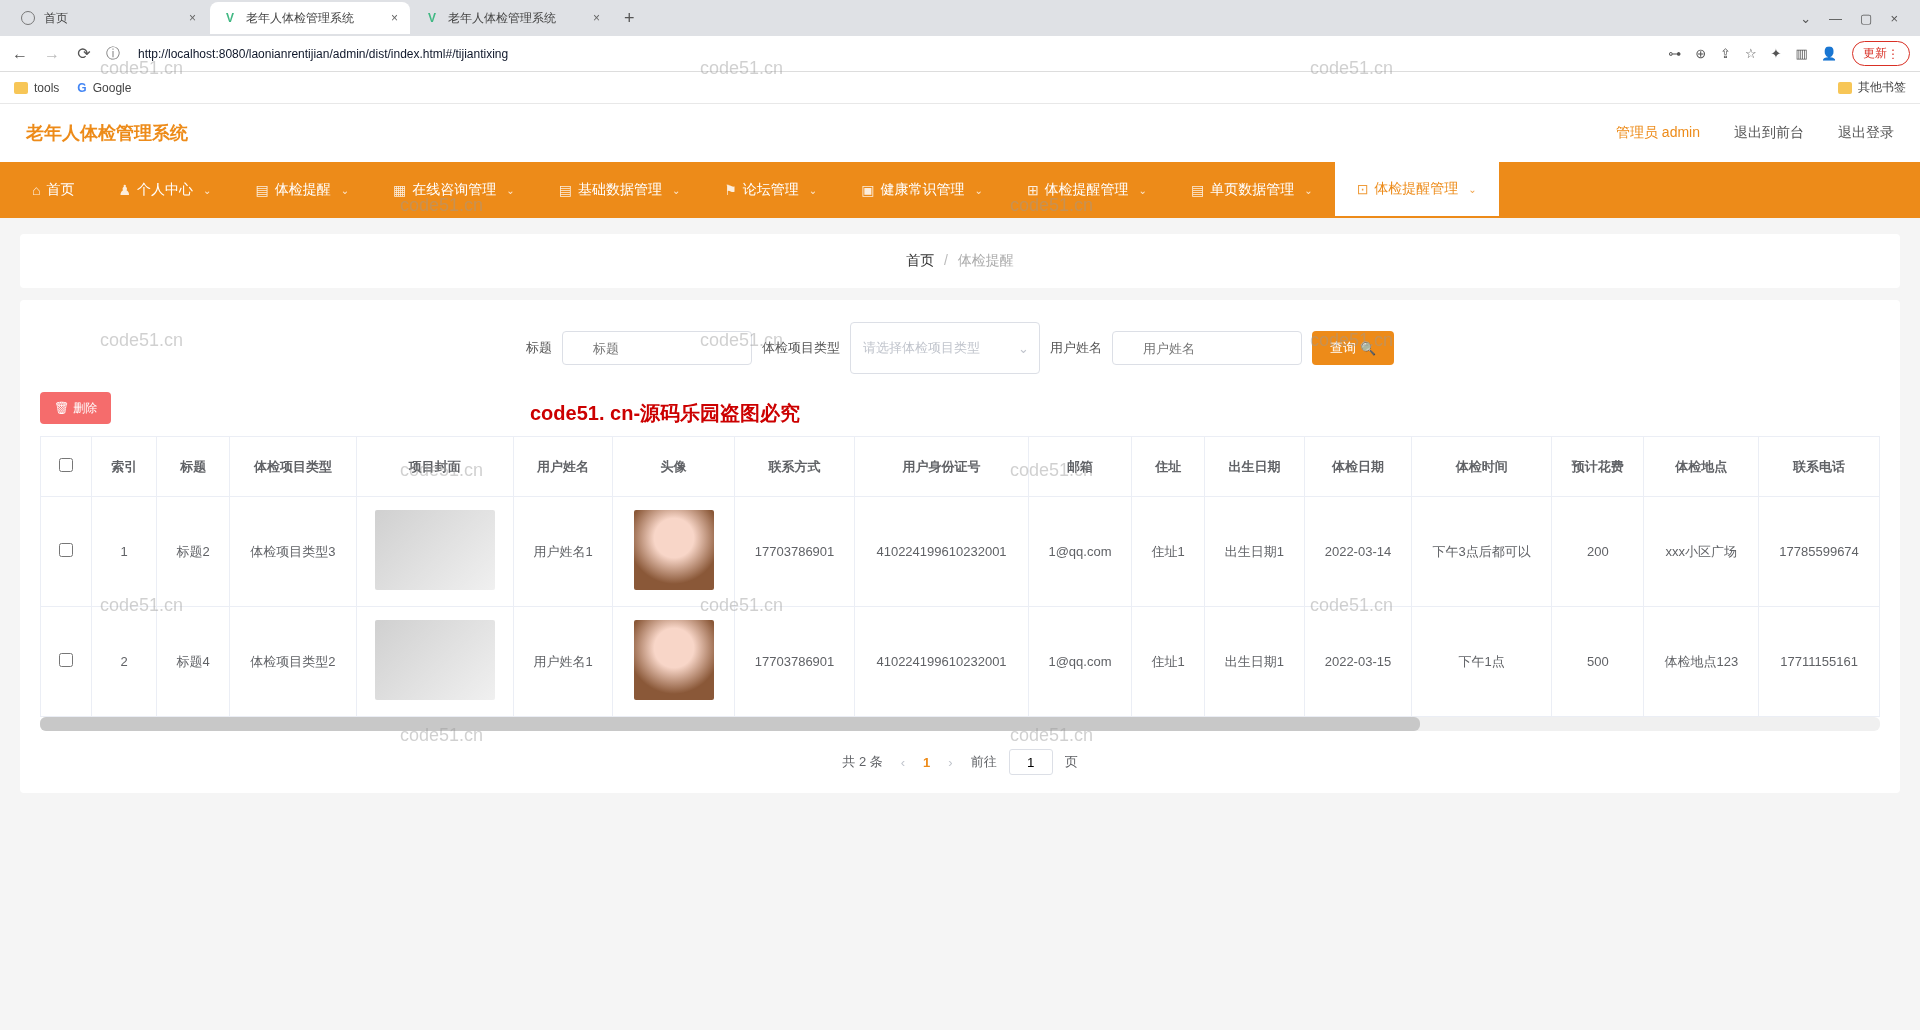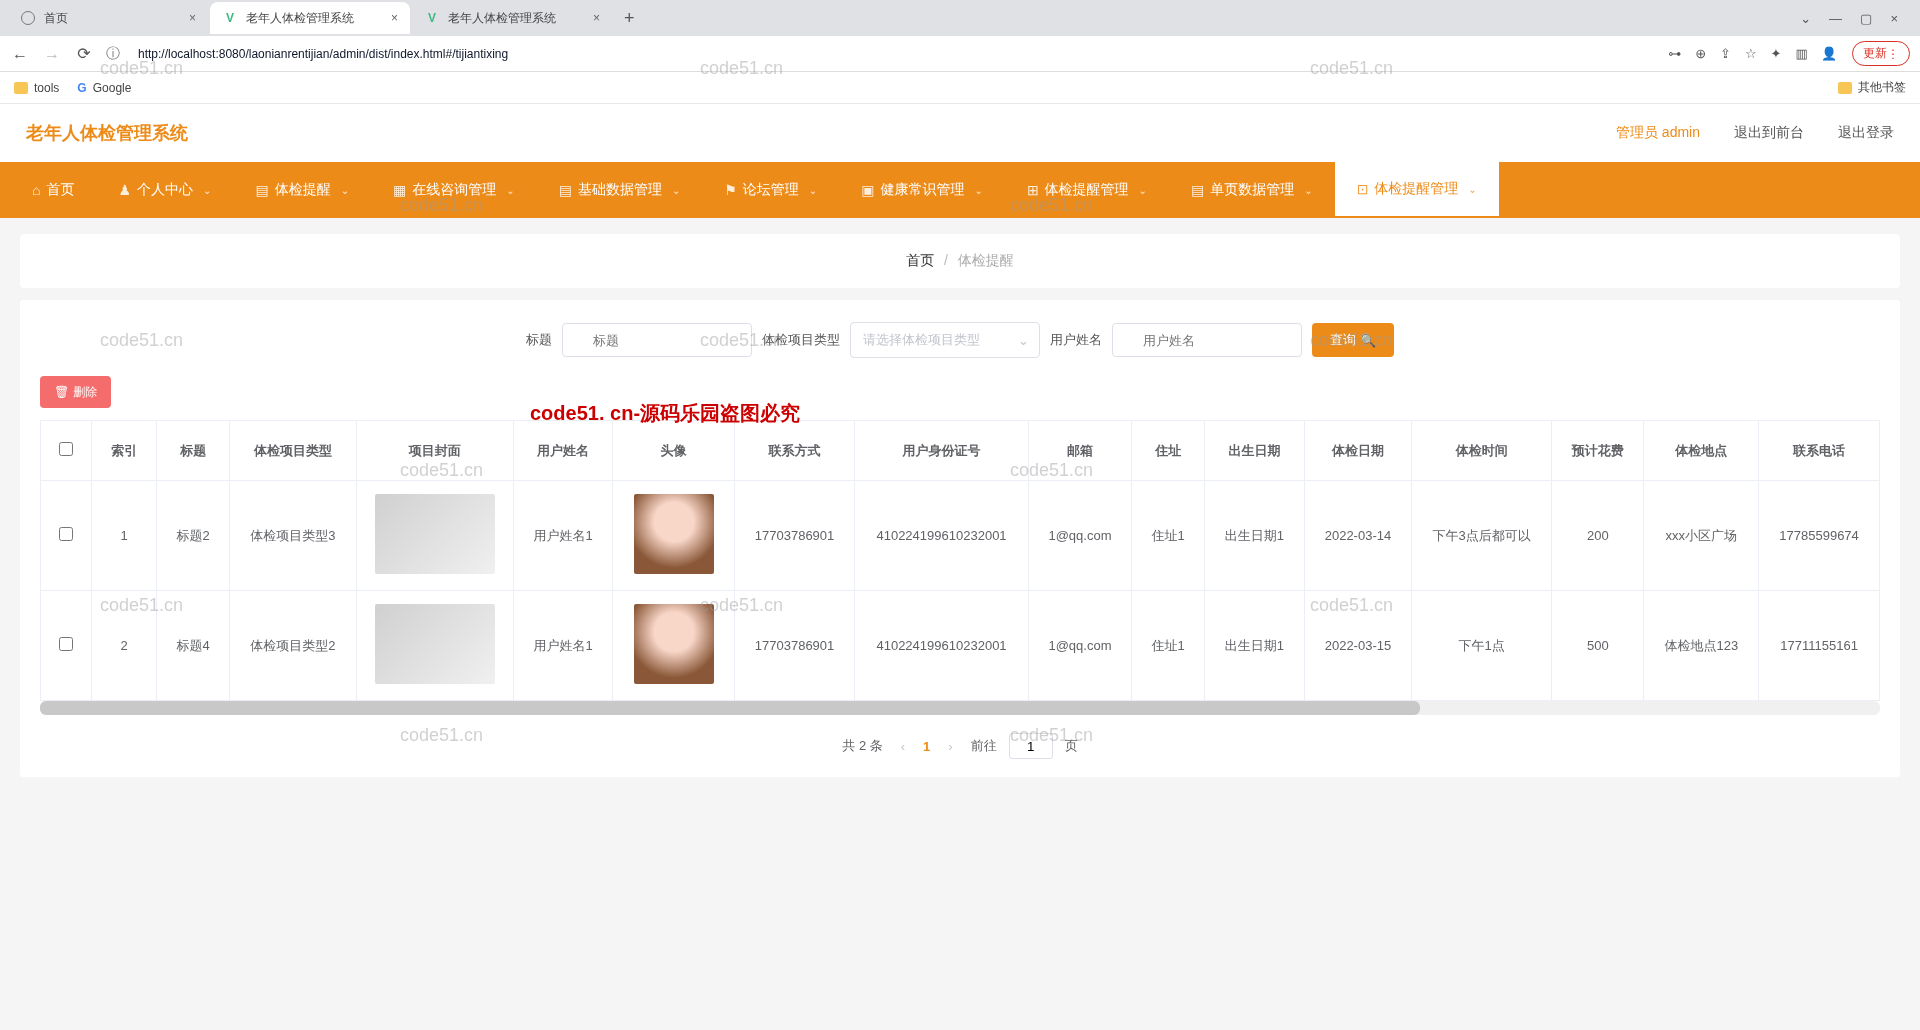--- a/index.html
+++ b/index.html
@@ -47,21 +47,21 @@
 .breadcrumb { text-align: center; padding: 18px 0; font-size: 14px; color: #333; border-radius: 4px; background: #fff; margin-bottom: 12px; }
 .breadcrumb .sep { color: #bbb; margin: 0 6px; }
 .breadcrumb .current { color: #aaa; }
 
 .search-row { display: flex; align-items: center; justify-content: center; gap: 10px; padding: 22px 0 12px; }
 .lbl { font-size: 13px; color: #555; }
 .inp { height: 34px; border: 1px solid #dcdfe6; border-radius: 4px; padding: 0 30px 0 10px; font-size: 13px; color: #555; width: 190px; position: relative; }
 .inp-wrap { position: relative; display: inline-block; }
 .inp-wrap .icon { position: absolute; left: 10px; top: 50%; transform: translateY(-50%); color: #c0c4cc; font-size: 13px; }
 .inp-wrap .inp { padding-left: 30px; }
-.sel { height: 36px; border: 1px solid #dcdfe6; border-radius: 4px; padding: 0 28px 0 12px; color: #c0c4cc; font-size: 13px; width: 190px; background: #fff; display: flex; align-items: center; position: relative; cursor: pointer; }
+.sel { height: 52px; border: 1px solid #dcdfe6; border-radius: 4px; padding: 0 28px 0 12px; color: #c0c4cc; font-size: 13px; width: 190px; background: #fff; display: flex; align-items: center; position: relative; cursor: pointer; }
 .sel::after { content: "⌄"; position: absolute; right: 10px; color: #c0c4cc; }
 .btn-primary { background: #ed8b19; color: #fff; border: none; border-radius: 4px; height: 34px; padding: 0 18px; font-size: 13px; cursor: pointer; display: inline-flex; align-items: center; gap: 4px; }
 
 .action-row { padding: 6px 20px 12px; }
 .btn-danger { background: #f56c6c; color: #fff; border: none; border-radius: 4px; height: 32px; padding: 0 14px; font-size: 12px; cursor: pointer; display: inline-flex; align-items: center; gap: 4px; }
 
 
 .tbl-wrap { overflow-x: auto; margin: 0 20px; }
 .tbl { width: 100%; border-collapse: collapse; min-width: 1460px; }
 .tbl th, .tbl td { border: 1px solid #ebeef5; padding: 10px 18px; text-align: center; font-size: 13px; color: #606266; vertical-align: middle; }

